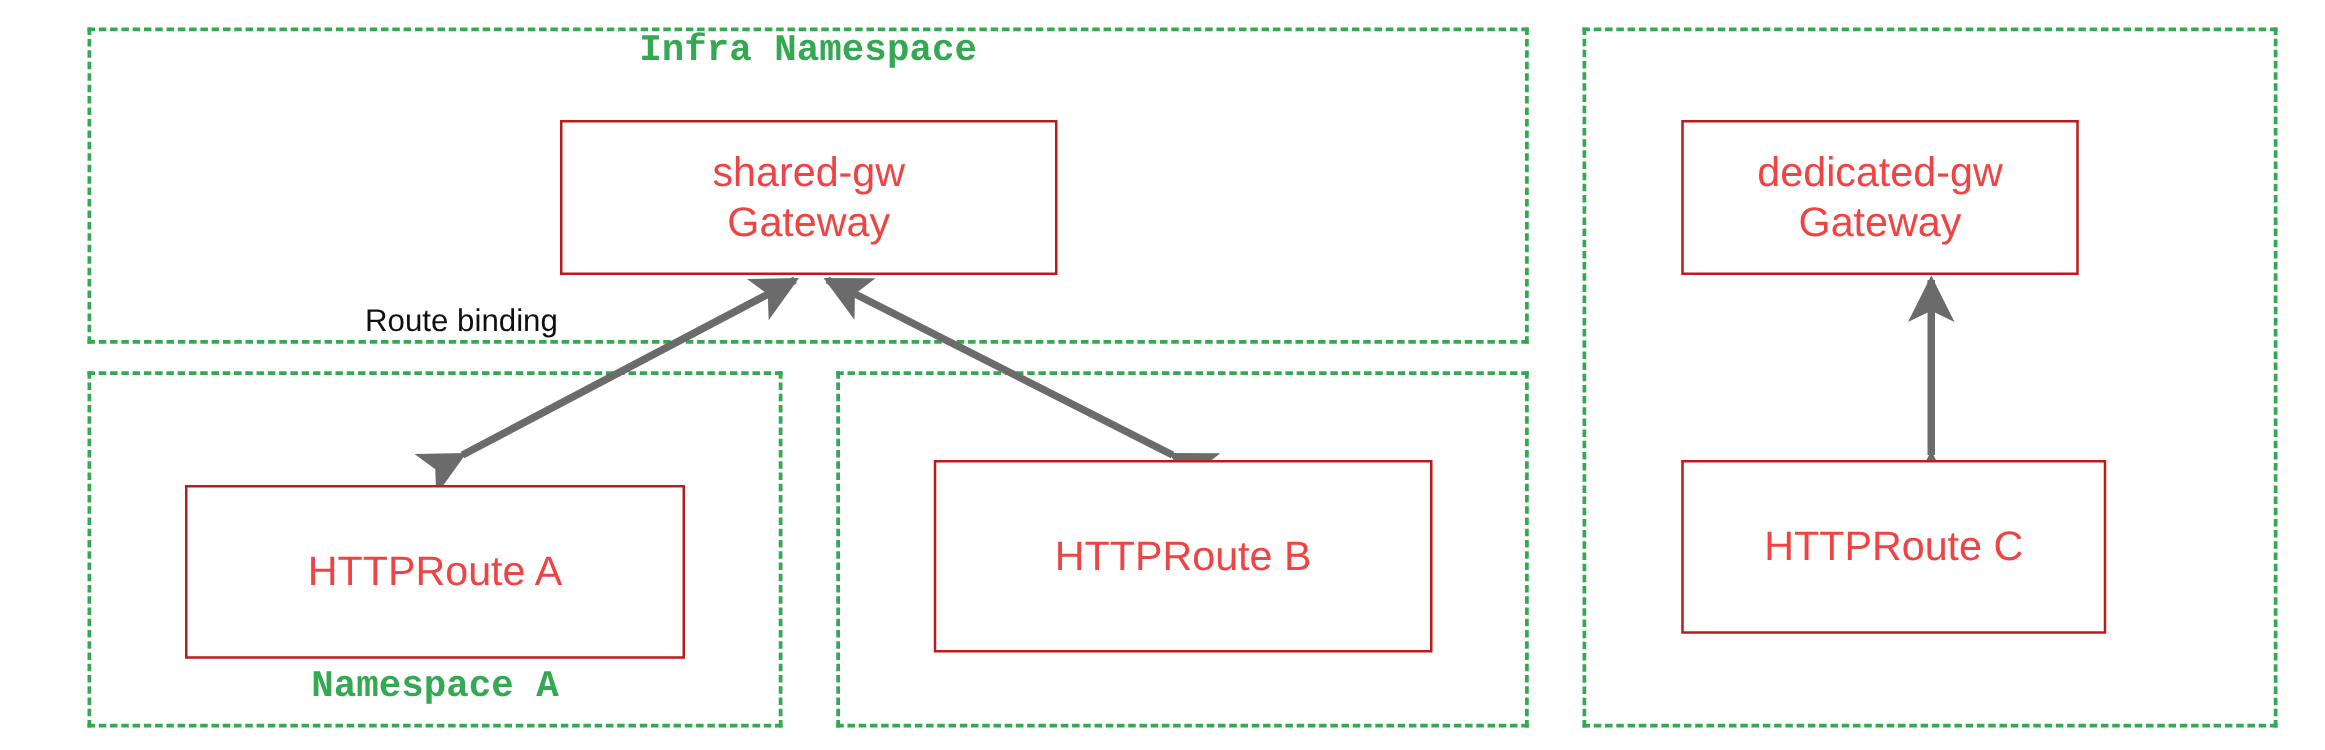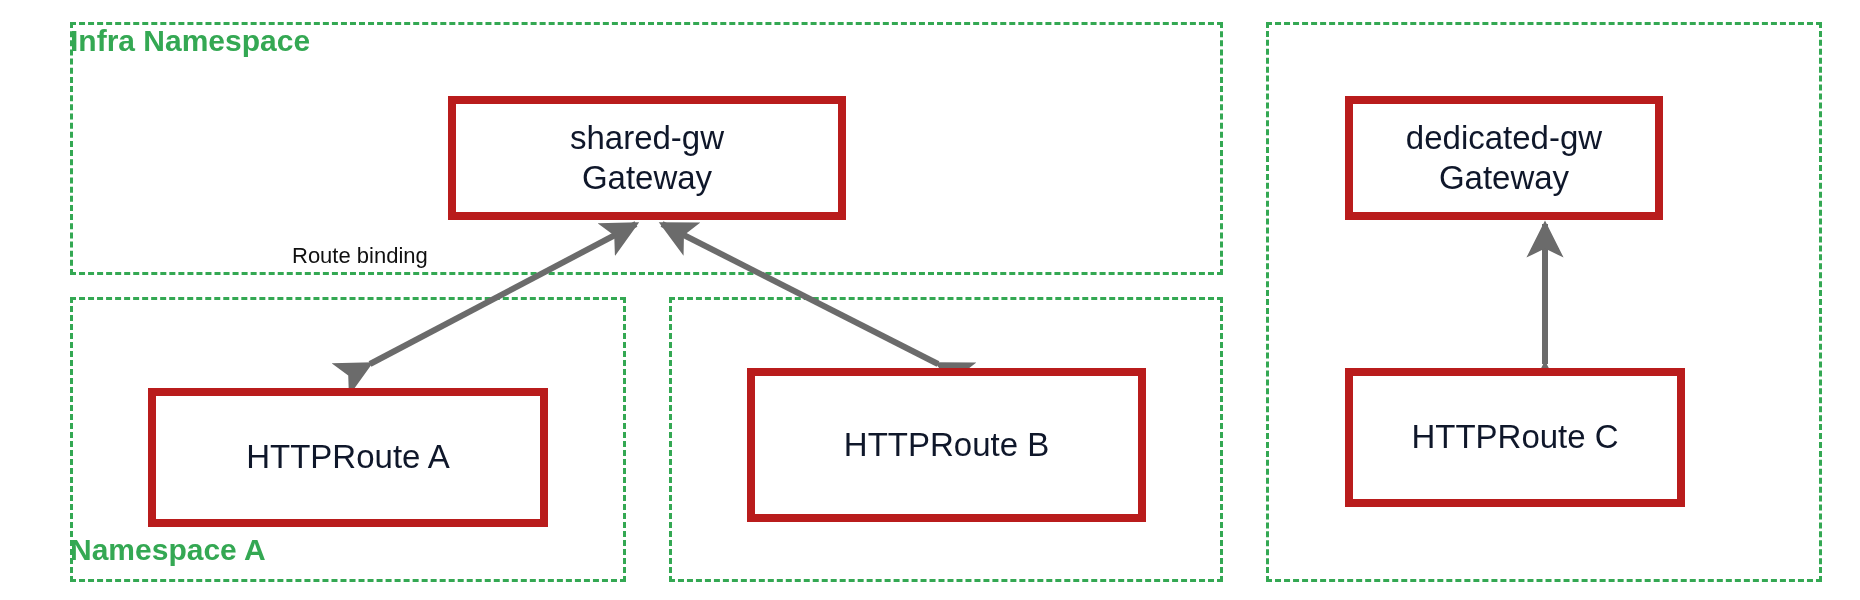--- a/index.html
+++ b/index.html
@@ -22,45 +22,46 @@
     border: 3px dashed #34a853;
     box-sizing: border-box;
     background: transparent;
   }
   .ns-label {
     position: absolute;
     color: #34a853;
     font-size: 30px;
     font-weight: bold;
     white-space: nowrap;
-    font-family: Liberation Sans, sans-serif;
+    text-align: center;
+    font-family: Liberation Mono, monospace;
   }
   .node-box {
     position: absolute;
     box-sizing: border-box;
-    border: 8px solid #b91c1c;
+    border: 2px solid #b91c1c;
     background: #ffffff;
     display: flex;
     align-items: center;
     justify-content: center;
     text-align: center;
-    color: #0f172a;
+    color: #ef4444;
     font-size: 33px;
     line-height: 1.22;
     font-family: "Liberation Sans", sans-serif;
   }
   .node-box .node-text {
     display: block;
     width: 100%;
     white-space: pre-line;
   }
   .edge-label {
     position: absolute;
     color: #101010;
-    font-size: 22px;
+    font-size: 25px;
     white-space: nowrap;
     font-family: "Liberation Sans", sans-serif;
   }
   #edges {
     position: absolute;
     left: 0;
     top: 0;
     width: 1860px;
     height: 600px;
     pointer-events: none;

